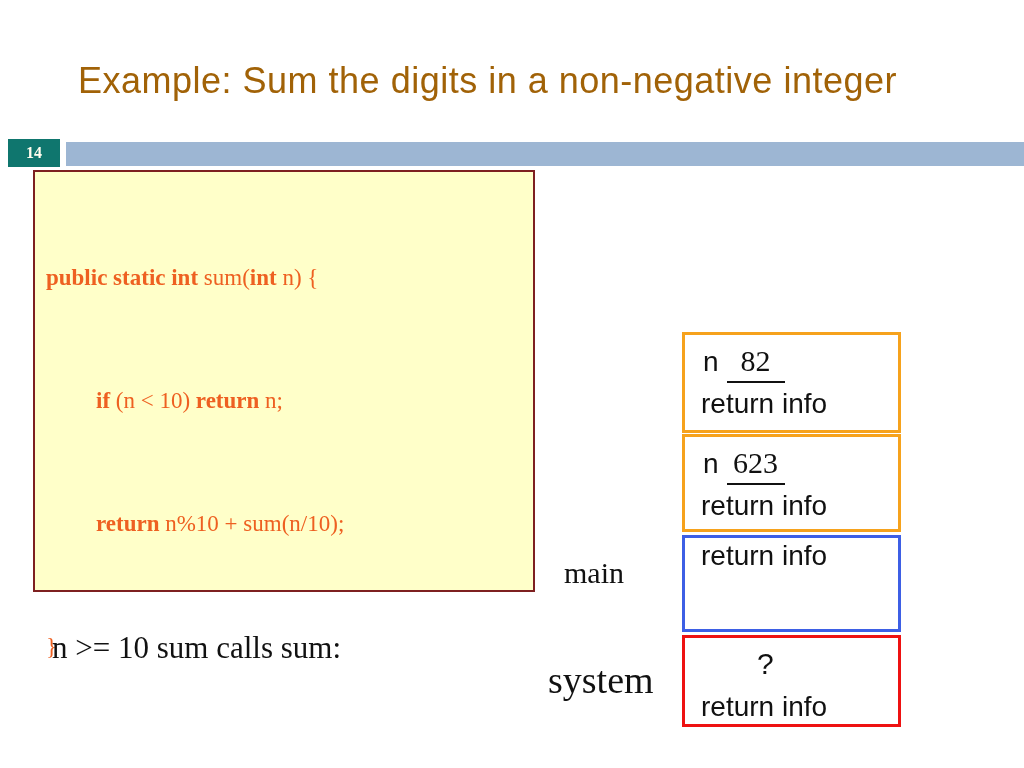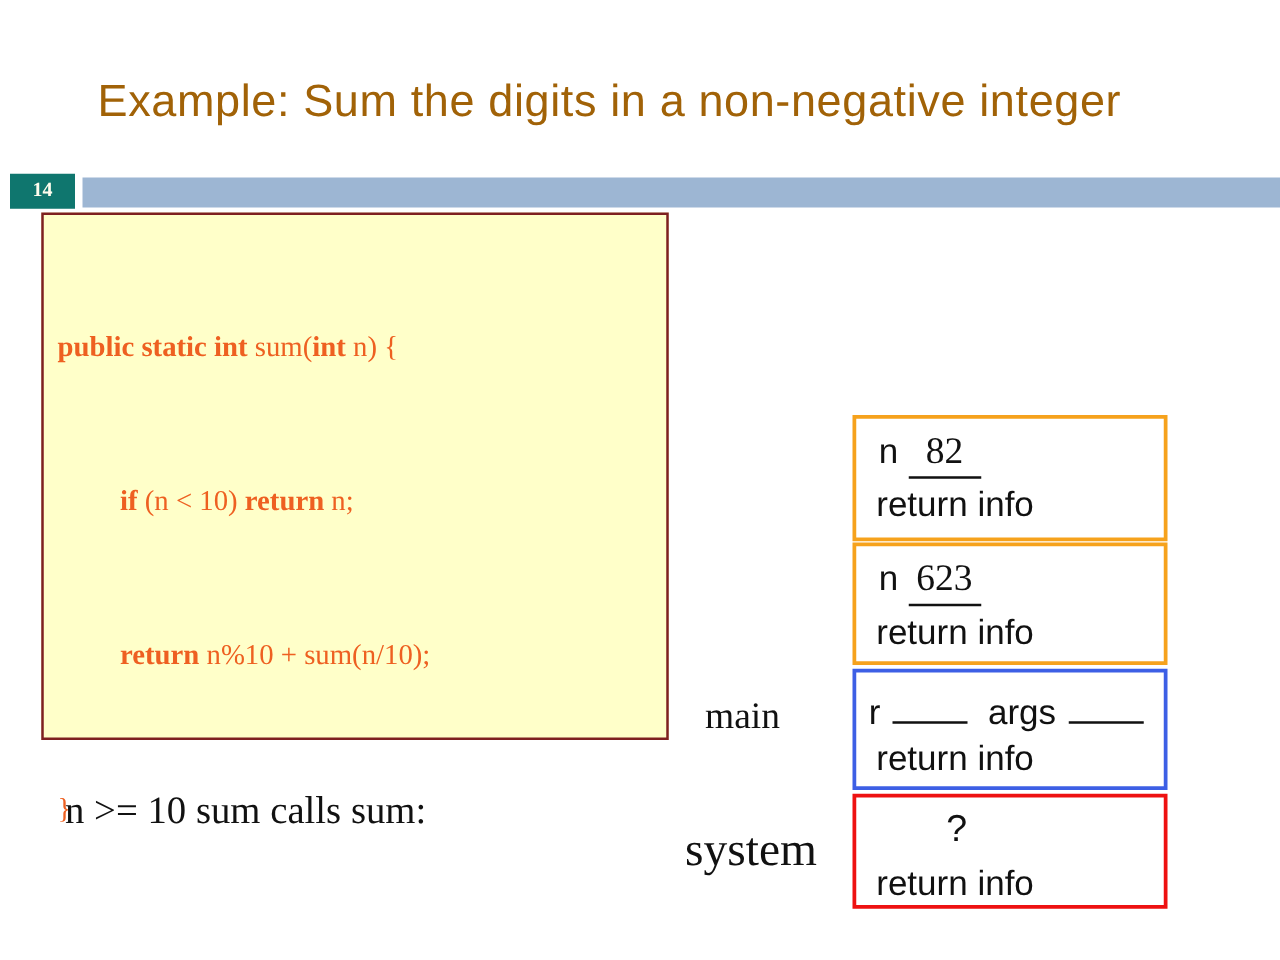--- a/index.html
+++ b/index.html
@@ -44,21 +44,21 @@
   .lbl-main {
     position:absolute; left:564px; top:556px;
     font-family:"Liberation Serif", serif; font-size:30px; color:#111;
   }
   .lbl-system {
     position:absolute; left:548px; top:658px;
     font-family:"Liberation Serif", serif; font-size:38px; color:#111;
   }
   
   .frame {
-    position:absolute; left:682px; width:252px; box-sizing:border-box;
+    position:absolute; left:682px; width:219px; box-sizing:border-box;
     background:#ffffff; font-family:"Liberation Sans", sans-serif;
     font-size:28px; color:#111;
   }
   .f1 { top:332px; height:101px; border:3px solid #f6a21c; }
   .f2 { top:434px; height:98px;  border:3px solid #f6a21c; }
   .f3 { top:535px; height:97px;  border:3px solid #3d5fe5; }
   .f4 { top:635px; height:92px;  border:3px solid #ee1111; }
   .frow1 { margin:9px 0 0 18px; height:42px; }
   .f3 .frow1 { margin-left:10px; }
   .frow2 { margin:2px 1px 0 16px; }
@@ -105,21 +105,20 @@
     <div class="frow1"><span>n</span><span class="slot">82</span></div>
     <div class="frow2">return info</div>
   </div>
 
   <div class="frame f2">
     <div class="frow1"><span>n</span><span class="slot">623</span></div>
     <div class="frow2">return info</div>
   </div>
 
   <div class="frame f3">
-    <div class="frow1"><span>r</span><span class="slot-empty"></span><span class="args-word">args</span><span class="slot-empty"></span></div>
     <div class="frow2">return info</div>
   </div>
 
   <div class="frame f4">
     <div class="frow1"><span class="qmark">?</span></div>
     <div class="frow2">return info</div>
   </div>
 
 </div>
 

